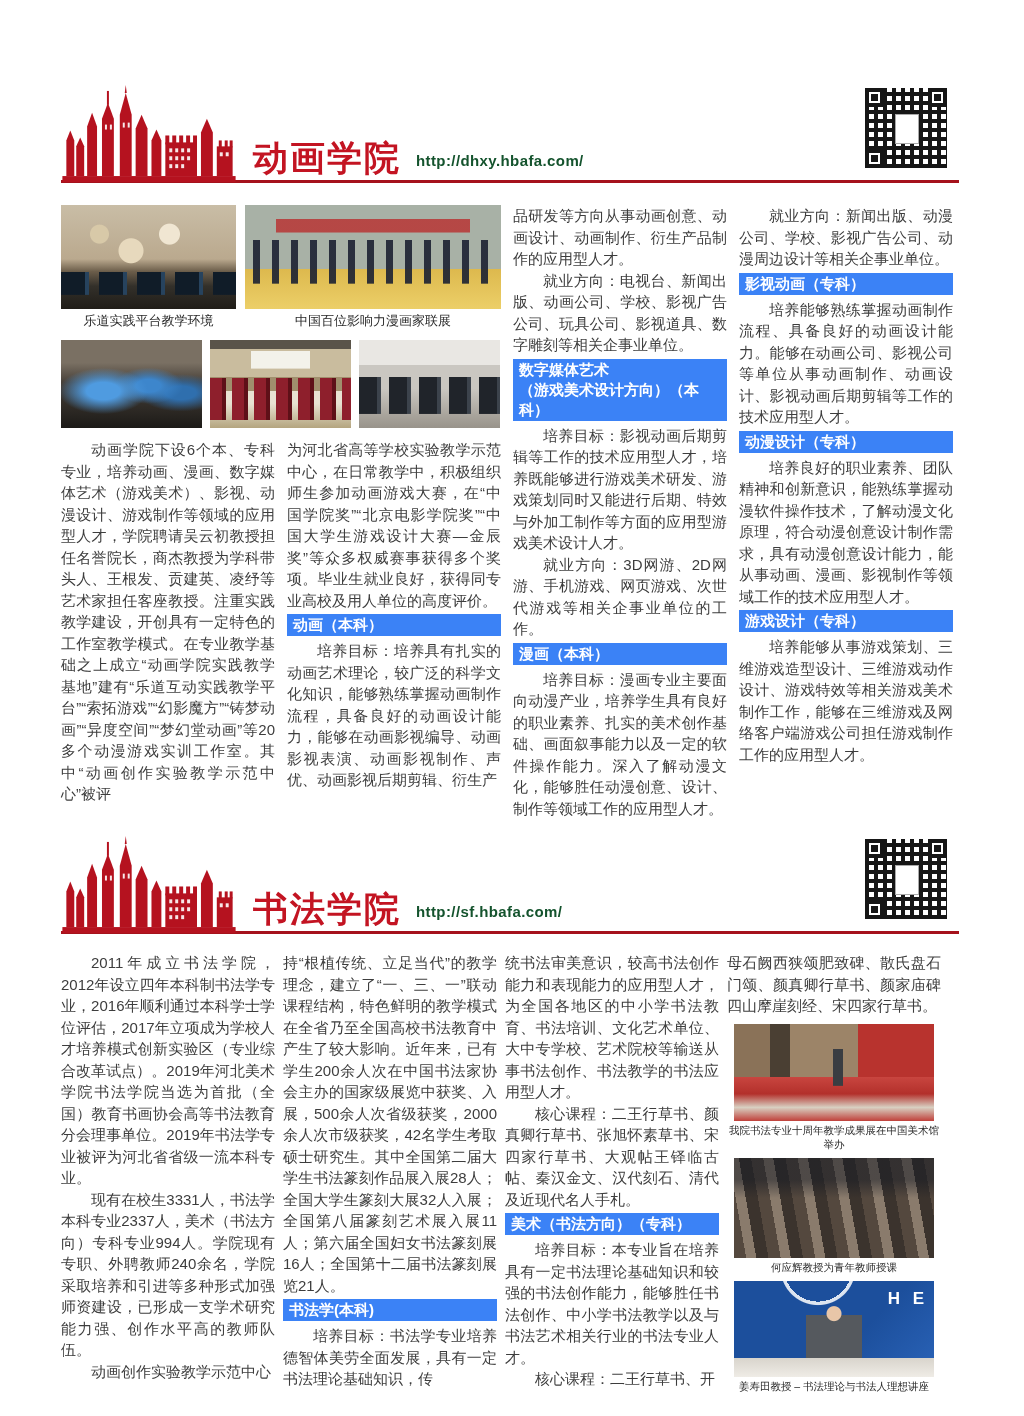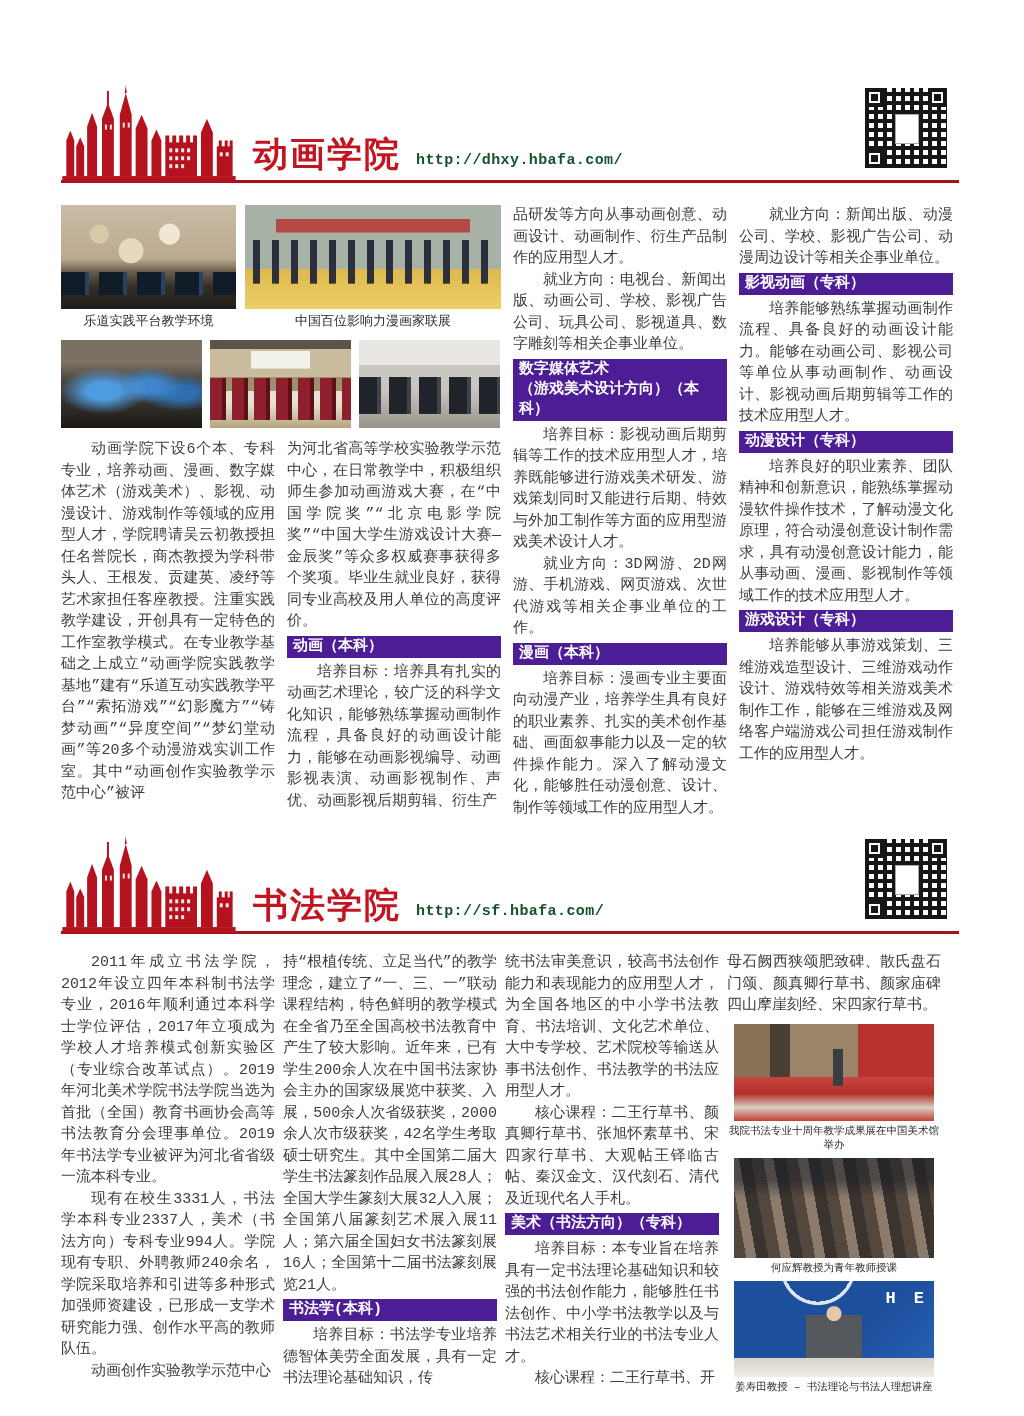--- a/index.html
+++ b/index.html
@@ -1,20 +1,20 @@
 <!DOCTYPE html>
 <html><head>
 <meta charset="utf-8">
 <style>
   html,body{margin:0;padding:0;background:#ffffff;}
   .page{
     position:relative;width:1024px;height:1416px;background:#fff;overflow:hidden;
     font-family:"Liberation Sans","DejaVu Sans",sans-serif;
   }
-  .content{position:absolute;left:61px;top:0;width:898px;font-family:Liberation Mono, monospace;}
+  .content{position:absolute;left:61px;top:0;width:898px;}
 
   
   .sec-head{display:flex;align-items:flex-end;height:96px;border-bottom:3px solid #a5121c;position:relative;}
   .sec1{margin-top:84px;}
   .sec2{margin-top:16px;}
   .castle{width:176px;height:97px;flex:0 0 auto;margin-bottom:-2px;}
   .sec-title{font-size:35px;font-weight:700;color:#c31422;margin:0 0 5px 16px;letter-spacing:2px;line-height:1;}
   .sec-url{font-size:15px;color:#14532d;margin:0 0 11px 15px;font-weight:700;letter-spacing:.4px;}
   .qr{position:relative;width:82px;height:80px;margin-left:auto;margin-bottom:12px;margin-right:12px;
       background:
@@ -25,21 +25,21 @@
   .qr .tl{top:0;left:0}.qr .tr{top:0;right:0}.qr .bl{bottom:0;left:0}
   .qr em{position:absolute;left:30px;top:26px;width:22px;height:28px;background:#fff;border:1px solid #aaa;}
 
   
   .body1{display:flex;gap:12px;margin-top:22px;}
   .body2{display:flex;gap:8px;margin-top:18px;}
   .half{width:440px;flex:0 0 auto;}
   .col{width:214px;flex:0 0 auto;}
   .col p{margin:0;font-size:15px;line-height:21.5px;text-align:justify;color:#3d3d3d;}
   .indent{text-indent:2em;}
-  .bar{background:#4c1d95;color:#fff;font-weight:700;font-size:15px;line-height:20px;
+  .bar{background:#3b82f6;color:#fff;font-weight:700;font-size:15px;line-height:20px;
        padding:1px 6px;margin:3px 0 4px;}
   .textcols{display:flex;gap:12px;margin-top:11px;}
 
   
   .prow{display:flex;gap:9px;}
   .prow.mt{margin-top:10px;gap:8px;}
   .caprow{display:flex;gap:9px;margin-top:3px;}
   .cap{font-size:13px;color:#2a2a2a;text-align:center;}
   .w1{width:175px;}.w2{width:256px;}
   .photo{flex:0 0 auto;}

